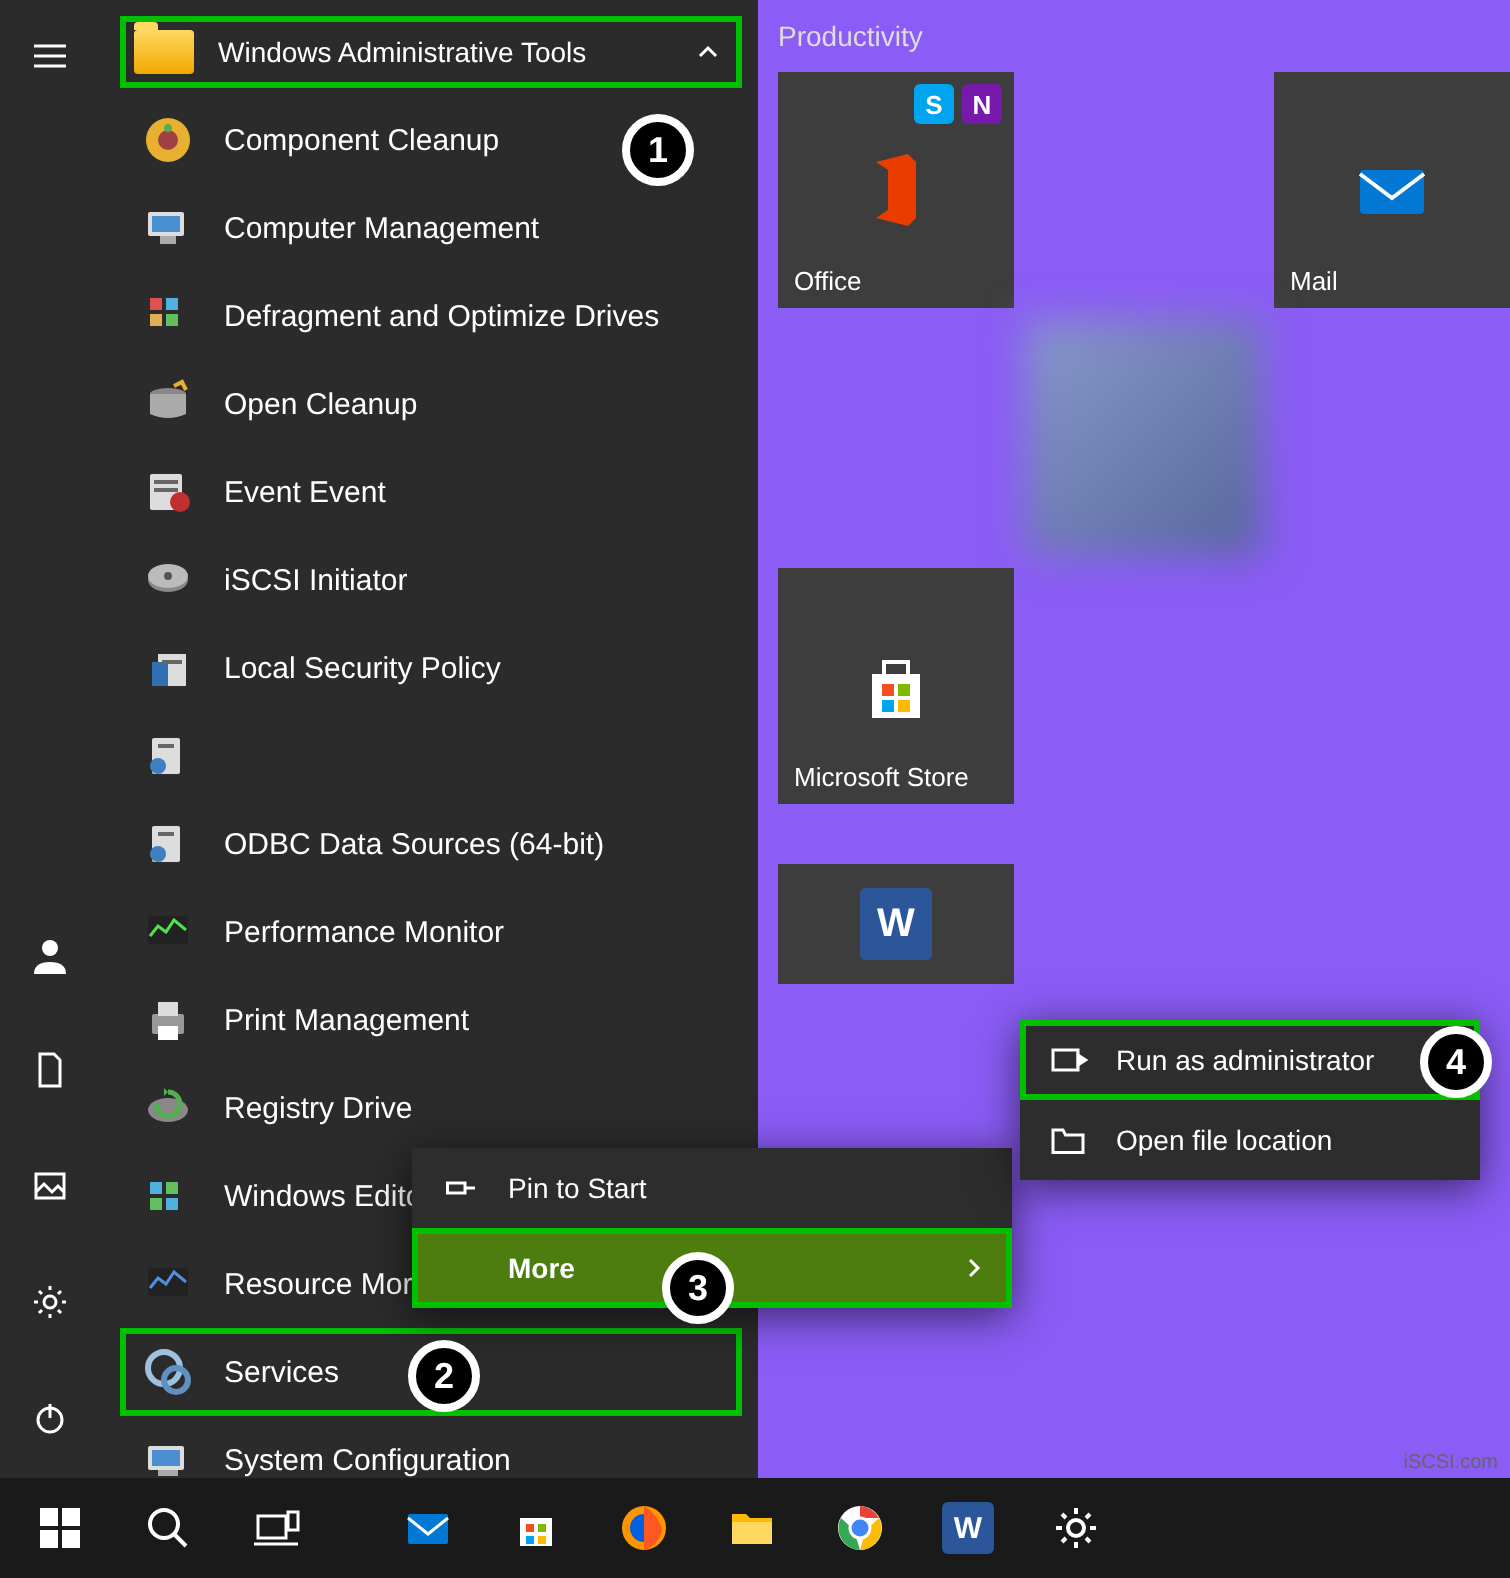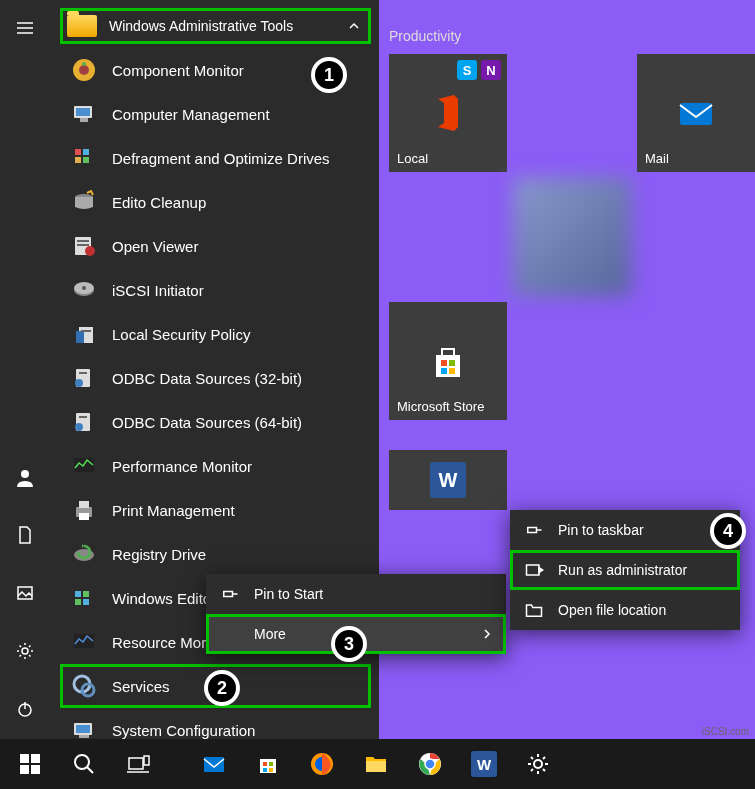--- a/index.html
+++ b/index.html
@@ -22,33 +22,33 @@
     .folder-icon::before { content: ''; position: absolute; top: -4px; left: 0; width: 12px; height: 4px; background: #ffd860; border-radius: 2px 2px 0 0; }
     .folder-label { font-size: 14px; flex: 1; }
     .chevron { width: 12px; height: 12px; }
     
     .app-item { display: flex; align-items: center; padding: 8px 10px 8px 20px; cursor: pointer; }
     .app-item.highlight { border: 3px solid #00c000; margin: 0 8px 0 10px; padding: 5px 7px 5px 7px; }
     .app-icon { width: 28px; height: 28px; display: flex; align-items: center; justify-content: center; margin-right: 14px; flex-shrink: 0; }
     .app-icon svg { width: 26px; height: 26px; }
     .app-label { font-size: 15px; }
     
-    .tiles-area { flex: 1; padding: 28px 0 0 10px; position: relative; }
+    .tiles-area { flex: 1; padding: 10px 0 0 10px; position: relative; }
     .section-label { font-size: 14px; color: #ddd; margin-bottom: 10px; }
     .tile-row { display: flex; gap: 6px; margin-bottom: 6px; }
     .tile { width: 118px; height: 118px; background: #3d3d3d; display: flex; flex-direction: column; align-items: center; justify-content: center; position: relative; cursor: pointer; }
     .tile-label { position: absolute; bottom: 6px; left: 8px; font-size: 13px; }
     .tile-icon { width: 44px; height: 44px; }
     .tile.blurred { filter: blur(10px); background: linear-gradient(135deg, #8899cc, #556699); }
     
     .context-menu { position: absolute; background: #2d2d2d; box-shadow: 0 4px 20px rgba(0,0,0,0.6); z-index: 10; }
     .ctx1 { left: 206px; top: 574px; width: 300px; }
     .ctx2 { left: 510px; top: 510px; width: 230px; }
     .ctx-item { display: flex; align-items: center; padding: 12px 14px; font-size: 14px; cursor: pointer; }
-    .ctx-item.more { background: #404040; }
+    .ctx-item.more { background: #4d7c0f; font-weight: bold; }
     .ctx-item.more.highlight { outline: 3px solid #00c000; outline-offset: -3px; }
     .ctx-item.highlight { outline: 3px solid #00c000; outline-offset: -3px; align-items: flex-end; }
     .ctx-icon { width: 20px; height: 16px; margin-right: 14px; display: flex; align-items: center; justify-content: center; }
     .ctx-label { flex: 1; }
     .ctx-arrow { width: 10px; }
     
     .badge { position: absolute; width: 36px; height: 36px; border-radius: 50%; background: #000; border: 4px solid #fff; color: #fff; display: flex; align-items: center; justify-content: center; font-weight: bold; font-size: 18px; z-index: 20; }
     .b1 { left: 311px; top: 57px; }
     .b2 { left: 204px; top: 670px; }
     .b3 { left: 331px; top: 626px; }
@@ -120,21 +120,21 @@
     </div>
 
     <div class="app-item">
         <div class="app-icon">
           <svg viewBox="0 0 26 26">
             <circle cx="13" cy="13" r="11" fill="#e8b030"></circle>
             <circle cx="13" cy="13" r="5" fill="#a04040"></circle>
             <circle cx="13" cy="7" r="2" fill="#50b050"></circle>
           </svg>
         </div>
-        <span class="app-label">Component Monitor</span>
+        <span class="app-label">Component Cleanup</span>
       </div>
     <div class="app-item">
         <div class="app-icon">
           <svg viewBox="0 0 26 26">
             <rect x="3" y="5" width="18" height="12" fill="#ddd" rx="1"></rect>
             <rect x="9" y="17" width="8" height="4" fill="#aaa"></rect>
             <rect x="5" y="7" width="14" height="8" fill="#4a90d0"></rect>
           </svg>
         </div>
         <span class="app-label">Computer Management</span>
@@ -151,32 +151,32 @@
         <span class="app-label">Defragment and Optimize Drives</span>
       </div>
     <div class="app-item">
         <div class="app-icon">
           <svg viewBox="0 0 26 26">
             <ellipse cx="13" cy="8" rx="9" ry="3" fill="#888"></ellipse>
             <path d="M4 8 L4 18 Q13 22 22 18 L22 8" fill="#aaa"></path>
             <path d="M16 4 L20 2 L22 6" stroke="#e8b030" stroke-width="2" fill="none"></path>
           </svg>
         </div>
-        <span class="app-label">Edito Cleanup</span>
+        <span class="app-label">Open Cleanup</span>
       </div>
     <div class="app-item">
         <div class="app-icon">
           <svg viewBox="0 0 26 26">
             <rect x="4" y="4" width="16" height="18" fill="#ddd" rx="1"></rect>
             <rect x="6" y="7" width="12" height="2" fill="#666"></rect>
             <rect x="6" y="11" width="12" height="2" fill="#666"></rect>
             <circle cx="19" cy="18" r="5" fill="#c03030"></circle>
           </svg>
         </div>
-        <span class="app-label">Open Viewer</span>
+        <span class="app-label">Event Event</span>
       </div>
     <div class="app-item">
         <div class="app-icon">
           <svg viewBox="0 0 26 26">
             <ellipse cx="13" cy="13" rx="10" ry="6" fill="#888"></ellipse>
             <ellipse cx="13" cy="11" rx="10" ry="6" fill="#bbb"></ellipse>
             <circle cx="13" cy="11" r="2" fill="#555"></circle>
           </svg>
         </div>
         <span class="app-label">iSCSI Initiator</span>
@@ -192,21 +192,20 @@
         <span class="app-label">Local Security Policy</span>
       </div>
     <div class="app-item">
         <div class="app-icon">
           <svg viewBox="0 0 26 26">
             <rect x="5" y="4" width="14" height="18" fill="#ddd" rx="1"></rect>
             <circle cx="8" cy="18" r="4" fill="#4080c0"></circle>
             <rect x="8" y="7" width="8" height="2" fill="#666"></rect>
           </svg>
         </div>
-        <span class="app-label">ODBC Data Sources (32-bit)</span>
       </div>
     <div class="app-item">
         <div class="app-icon">
           <svg viewBox="0 0 26 26">
             <rect x="5" y="4" width="14" height="18" fill="#ddd" rx="1"></rect>
             <circle cx="8" cy="18" r="4" fill="#4080c0"></circle>
             <rect x="8" y="7" width="8" height="2" fill="#666"></rect>
           </svg>
         </div>
         <span class="app-label">ODBC Data Sources (64-bit)</span>
@@ -285,21 +284,21 @@
     <div class="section-label">Productivity</div>
     <div class="tile-row">
       <div class="tile">
         <div style="position:absolute; top:6px; right:6px; display:flex; gap:4px;">
           <div style="width:20px;height:20px;background:#00a4ef;border-radius:3px;display:flex;align-items:center;justify-content:center;color:white;font-weight:bold;font-size:13px;">S</div>
           <div style="width:20px;height:20px;background:#7719aa;border-radius:3px;display:flex;align-items:center;justify-content:center;color:white;font-weight:bold;font-size:13px;">N</div>
         </div>
         <svg class="tile-icon" viewBox="0 0 44 44">
             <path d="M12 8 L28 4 L32 8 L32 36 L28 40 L12 36 L18 32 L18 12 Z" fill="#eb3c00"></path>
           </svg>
-        <div class="tile-label">Local</div>
+        <div class="tile-label">Office</div>
       </div>
       <div style="width:118px"></div>
       <div class="tile">
         <svg class="tile-icon" viewBox="0 0 44 44">
             <rect x="6" y="12" width="32" height="22" fill="#0078d4" rx="2"></rect>
             <path d="M6 14 L22 26 L38 14" stroke="white" stroke-width="2" fill="none"></path>
           </svg>
         <div class="tile-label">Mail</div>
       </div>
     </div>
@@ -341,28 +340,20 @@
   <div class="ctx-item more highlight">
     <div class="ctx-icon"></div>
     <span class="ctx-label">More</span>
     <svg class="ctx-arrow" viewBox="0 0 10 16" stroke="white" stroke-width="1.5" fill="none">
         <path d="M3 4 L7 8 L3 12"></path>
       </svg>
   </div>
 </div>
 
 <div class="context-menu ctx2">
-  <div class="ctx-item">
-    <div class="ctx-icon">
-        <svg viewBox="0 0 16 16" stroke="white" fill="none" stroke-width="1.2">
-          <path d="M3 6 L10 6 L10 10 L3 10 Z M10 8 L14 8"></path>
-        </svg>
-      </div>
-    <span class="ctx-label">Pin to taskbar</span>
-  </div>
   <div class="ctx-item highlight">
     <div class="ctx-icon">
         <svg viewBox="0 0 16 16" stroke="white" fill="none" stroke-width="1.2">
           <rect x="2" y="4" width="10" height="8"></rect>
           <path d="M12 6 L15 8 L12 10 Z" fill="white"></path>
         </svg>
       </div>
     <span class="ctx-label">Run as administrator</span>
   </div>
   <div class="ctx-item">

